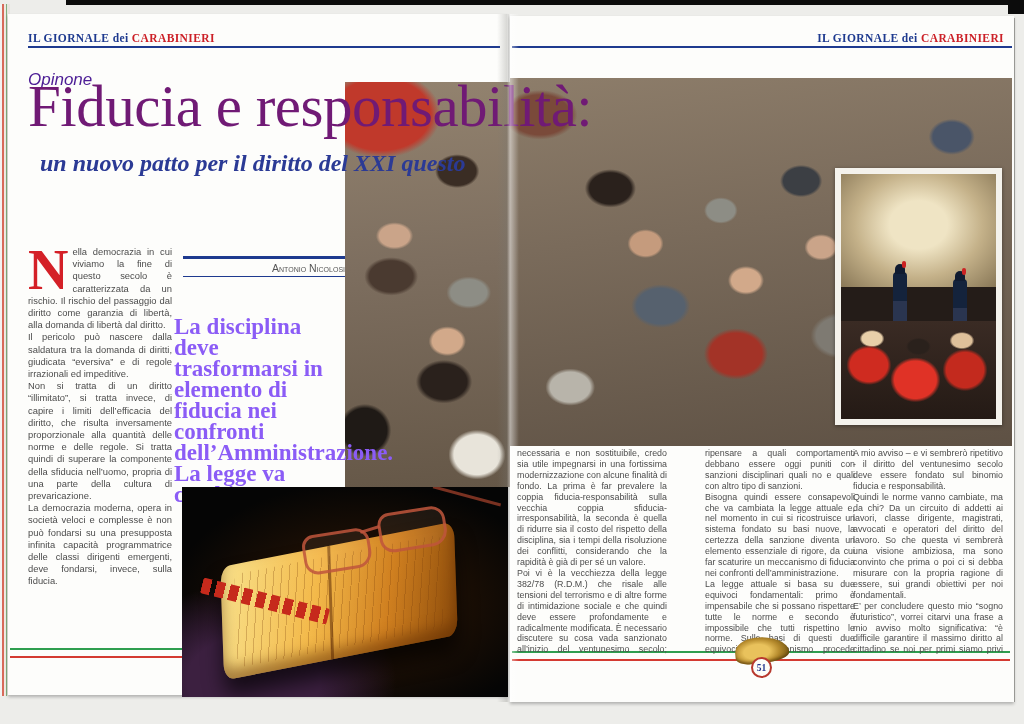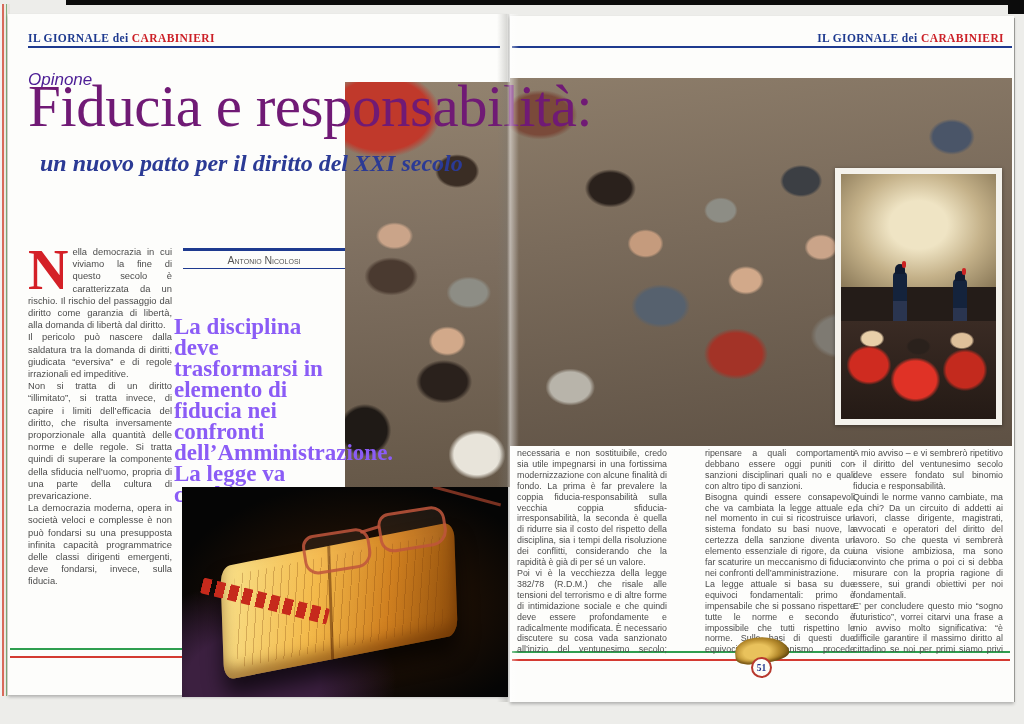--- a/index.html
+++ b/index.html
@@ -37,21 +37,21 @@
     font-style:italic;font-weight:bold;font-size:24px;color:#2b3a95;z-index:5;}
 
   
   .body-col{position:absolute;left:28px;top:246px;width:144px;height:392px;overflow:hidden;
     font-size:9.4px;line-height:12.2px;color:#4c4c4c;text-align:justify;z-index:3;}
   .body-col p{margin:0;}
   .dropcap{float:left;font-family:"Liberation Serif",serif;font-weight:bold;font-size:56px;line-height:44px;
     color:#d42027;margin:2px 4px 0 0;}
 
   
-  .byline-box{position:absolute;left:183px;top:248px;width:162px;z-index:5;text-align:center;}
+  .byline-box{position:absolute;left:183px;top:256px;width:162px;z-index:5;text-align:right;}
   .byline-rule-top{height:3px;background:#1e3a8f;}
   .byline-name{font-variant:small-caps;font-size:10.5px;color:#555;padding:3px 0 2px 0;}
   .byline-rule-bottom{height:1px;background:#1e3a8f;}
   .pull-quote{position:absolute;left:174px;top:316px;width:174px;z-index:5;
     font-family:"Liberation Serif",serif;font-weight:bold;font-size:23px;line-height:21px;color:#8b5cf6;}
 
   
   .crowd{position:absolute;z-index:2;}
   #crowd-left{left:345px;top:82px;width:165px;height:405px;
     background:
@@ -181,21 +181,21 @@
   <div class="inset">
     <div class="inset-inner">
       <div class="relief"></div>
       <div class="guard" id="guard-1"></div>
       <div class="guard" id="guard-2"></div>
       <div class="robes"></div>
     </div>
   </div>
 
   <div class="headline">Fiducia e responsabilità:</div>
-  <div class="subtitle">un nuovo patto per il diritto del XXI secolo</div>
+  <div class="subtitle">un nuovo patto per il diritto del XXI questo</div>
 
   <div class="byline-box">
     <div class="byline-rule-top"></div>
     <div class="byline-name">Antonio Nicolosi</div>
     <div class="byline-rule-bottom"></div>
   </div>
 
   <div class="pull-quote">La disciplina deve trasformarsi in elemento di fiducia nei confronti dell’Amministrazione. La legge va cambiata.</div>
 
   <div class="body-col">

